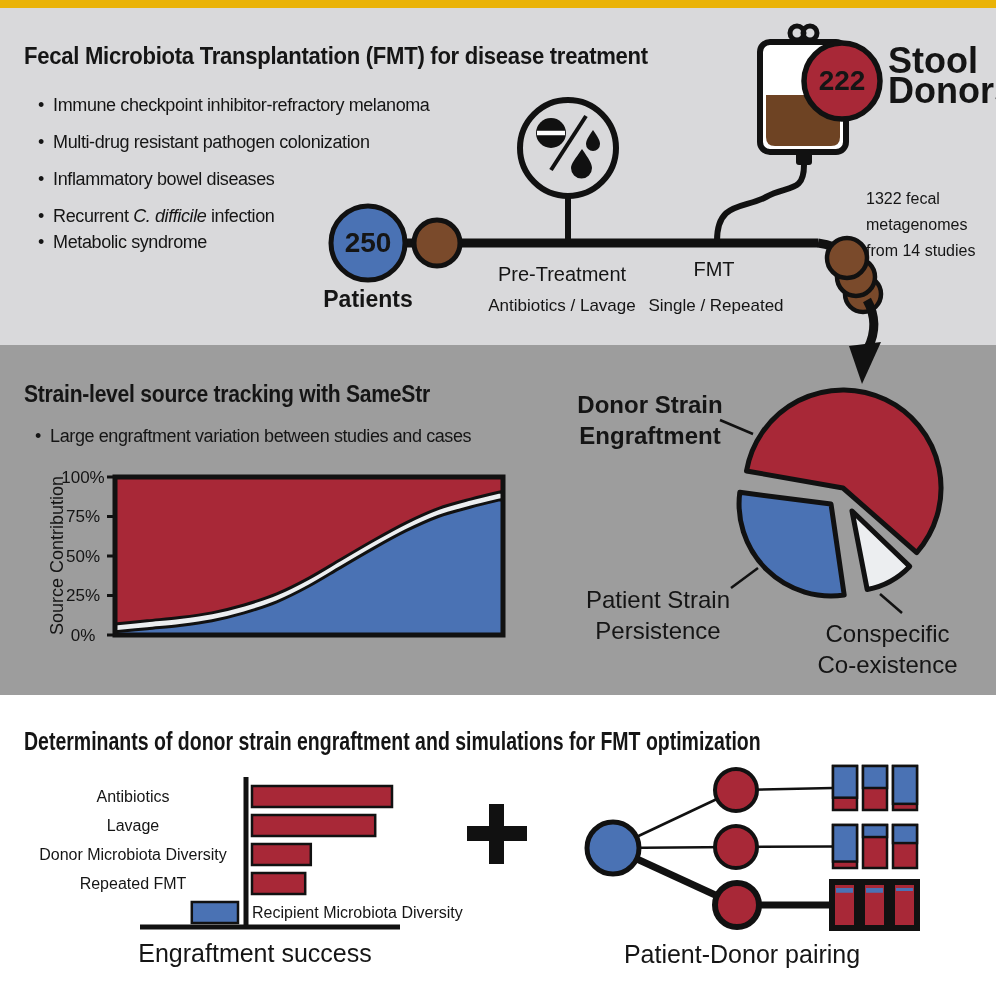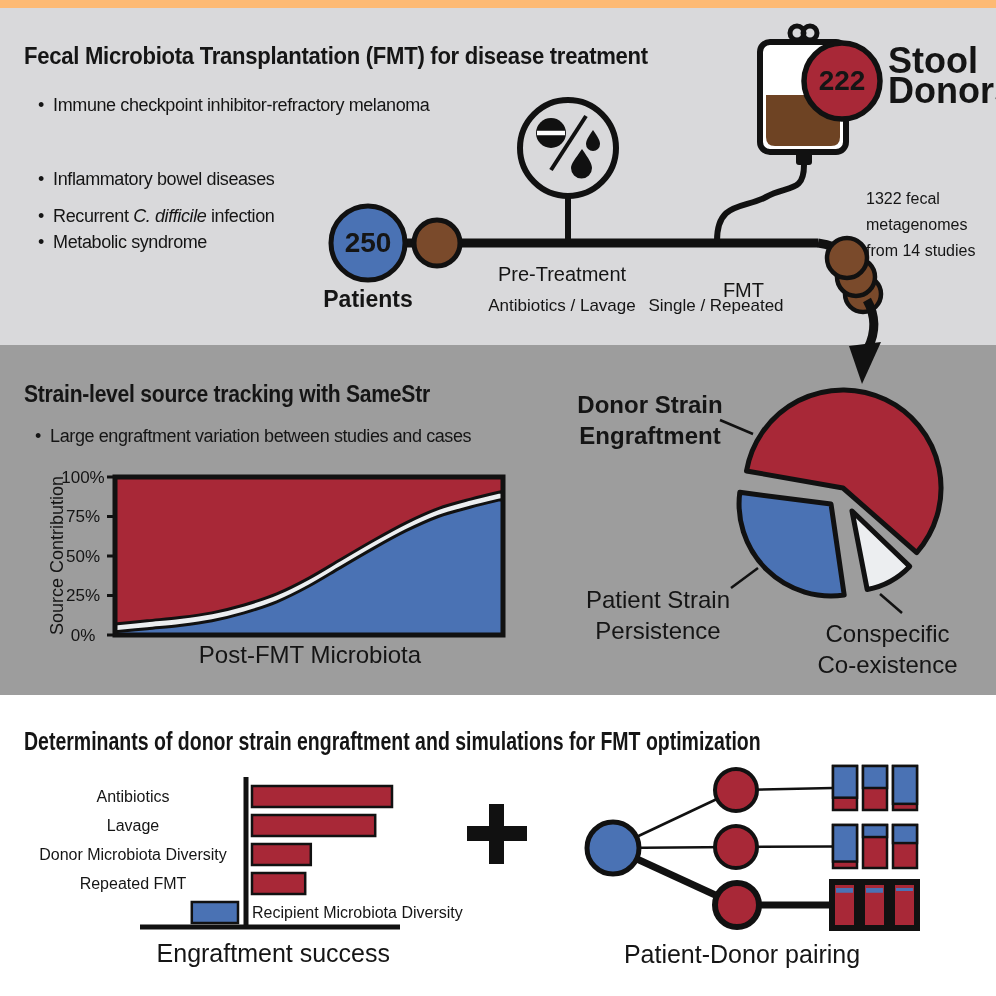--- a/index.html
+++ b/index.html
@@ -1,16 +1,16 @@
 <!DOCTYPE html>
 <html><head>
 <meta charset="utf-8">
 <style>
   html,body{margin:0;padding:0;background:#ffffff;}
-  .canvas{position:relative;width:996px;height:996px;background:#fdba74;overflow:hidden;
+  .canvas{position:relative;width:996px;height:996px;background:#eab308;overflow:hidden;
           font-family:"Liberation Sans","DejaVu Sans",sans-serif;color:#151515;}
   .panel{position:absolute;left:0;width:996px;}
   #gfx{position:absolute;left:0;top:0;z-index:2;}
   .txt{position:absolute;z-index:3;white-space:nowrap;}
   .pre{white-space:pre-line;}
   .ttl{font-weight:bold;font-size:24px;letter-spacing:-0.3px;transform-origin:left top;}
   .bullet{font-size:18px;letter-spacing:-0.4px;}
   .bullet::before{content:"\2022\00a0\00a0";}
   .ctr{text-align:center;}
   .rgt{text-align:center;}
@@ -131,58 +131,58 @@
         <rect x="836" y="888" width="17" height="4.760000000000001" fill="#4a72b4"></rect>
         <rect x="862" y="882" width="25" height="46" fill="#a82837" stroke="#111" stroke-width="6"></rect>
         <rect x="866" y="888" width="17" height="4.760000000000001" fill="#4a72b4"></rect>
         <rect x="892" y="882" width="25" height="46" fill="#a82837" stroke="#111" stroke-width="6"></rect>
         <rect x="896" y="888" width="17" height="3" fill="#4a72b4"></rect>
       </g>
   </svg>
 
   <div class="txt ttl sx92" style="left:24px;top:42px;">Fecal Microbiota Transplantation (FMT) for disease treatment</div>
   <div class="txt bullet" style="left:38px;top:95px;"><span>Immune checkpoint inhibitor-refractory melanoma</span><em></em><span></span></div>
+  <div class="txt bullet" style="left:38px;top:132px;"><span>Multi-drug resistant pathogen colonization</span><em></em><span></span></div>
   <div class="txt bullet" style="left:38px;top:169px;"><span>Inflammatory bowel diseases</span><em></em><span></span></div>
   <div class="txt bullet" style="left:38px;top:206px;"><span>Recurrent </span><em>C. difficile</em><span> infection</span></div>
   <div class="txt bullet" style="left:38px;top:232px;"><span>Metabolic syndrome</span><em></em><span></span></div>
 
   <div class="txt ctr b" style="left:328px;top:227px;width:80px;font-size:28px;">250</div>
   <div class="txt ctr b" style="left:288px;top:286px;width:160px;font-size:23px;">Patients</div>
   <div class="txt ctr b" style="left:802px;top:65px;width:80px;font-size:28px;">222</div>
   <div class="txt pre b" style="left:888px;top:46px;font-size:36px;line-height:30px;">Stool
 Donors</div>
 
   <div class="txt ctr big" style="left:462px;top:263px;width:200px;">Pre-Treatment</div>
   <div class="txt ctr med" style="left:462px;top:296px;width:200px;">Antibiotics / Lavage</div>
-  <div class="txt ctr big" style="left:664px;top:279px;width:100px;text-align:right;">FMT</div>
+  <div class="txt ctr big" style="left:664px;top:258px;width:100px;">FMT</div>
   <div class="txt ctr med" style="left:641px;top:296px;width:150px;">Single / Repeated</div>
   <div class="txt pre sm" style="left:866px;top:186px;line-height:26px;">1322 fecal
 metagenomes
 from 14 studies</div>
 
   <div class="txt ttl sx88" style="left:24px;top:380px;">Strain-level source tracking with SameStr</div>
   <div class="txt bullet" style="left:35px;top:426px;">Large engraftment variation between studies and cases</div>
 
   <div class="txt rot ctr" style="left:-23px;top:545px;width:160px;font-size:18px;">Source Contribution</div>
   <div class="txt rgt med" style="left:60px;top:626px;width:46px;">0%</div>
   <div class="txt rgt med" style="left:60px;top:586px;width:46px;">25%</div>
   <div class="txt rgt med" style="left:60px;top:547px;width:46px;">50%</div>
   <div class="txt rgt med" style="left:60px;top:507px;width:46px;">75%</div>
   <div class="txt rgt med" style="left:60px;top:468px;width:46px;">100%</div>
-  <div class="txt ctr" style="left:160px;top:641px;width:300px;font-size:24px;">Post-FMT Microbiota</div>
 
   <div class="txt pre ctr" style="left:575px;top:389px;width:150px;font-size:24px;line-height:31px;font-weight:bold;">Donor Strain
 Engraftment</div>
   <div class="txt pre ctr" style="left:578px;top:584px;width:160px;font-size:24px;line-height:31px;">Patient Strain
 Persistence</div>
   <div class="txt pre ctr" style="left:805px;top:618px;width:165px;font-size:24px;line-height:31px;">Conspecific
 Co-existence</div>
 
   <div class="txt b cond" style="left:24px;top:727px;font-size:25px;width:980px;">Determinants of donor strain engraftment and simulations for FMT optimization</div>
   <div class="txt rgt sm" style="left:28px;top:788px;width:210px;">Antibiotics</div>
   <div class="txt rgt sm" style="left:28px;top:817px;width:210px;">Lavage</div>
   <div class="txt rgt sm" style="left:28px;top:846px;width:210px;">Donor Microbiota Diversity</div>
   <div class="txt rgt sm" style="left:28px;top:875px;width:210px;">Repeated FMT</div>
   <div class="txt sm" style="left:252px;top:904px;">Recipient Microbiota Diversity</div>
-  <div class="txt ctr" style="left:120px;top:939px;width:270px;font-size:25px;text-align:right;">Engraftment success</div>
+  <div class="txt ctr" style="left:120px;top:939px;width:270px;font-size:25px;">Engraftment success</div>
   <div class="txt ctr" style="left:592px;top:940px;width:300px;font-size:25px;">Patient-Donor pairing</div>
 
 </div>
 
 </body></html>

